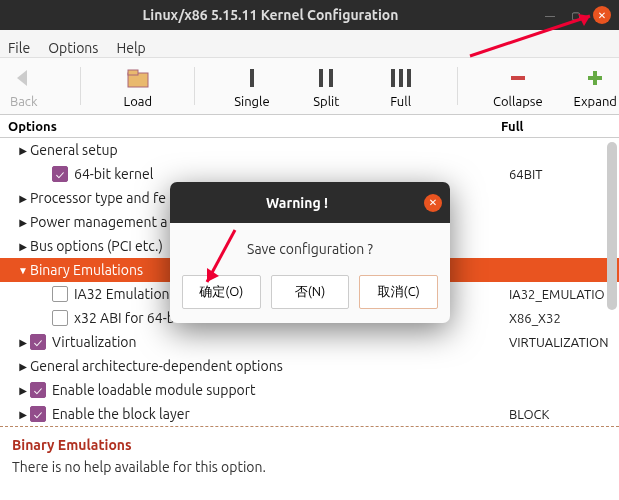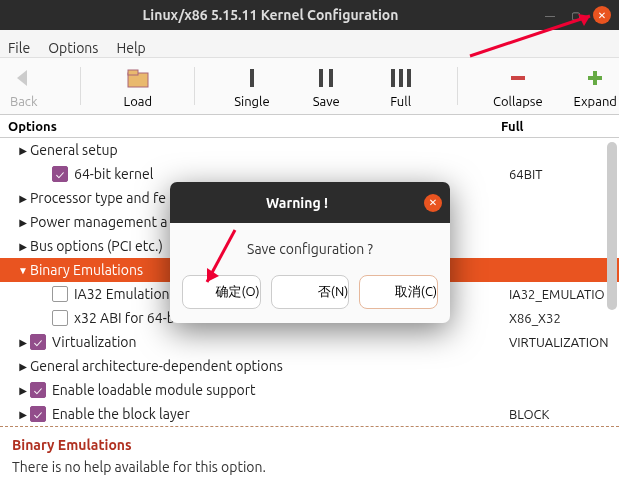--- a/index.html
+++ b/index.html
@@ -39,21 +39,21 @@
 .helpbox { border-top: 1px dashed #b86; background: #fff; padding: 10px 12px; font-size: 14px; height: 86px; }
 .helpbox .ht { color: #b03020; font-weight: bold; margin-bottom: 6px; }
 .helpbox .hb { color: #333; }
 
 .dialog { position: absolute; left: 170px; top: 182px; width: 280px; background: #fafafa; border-radius: 7px; box-shadow: 0 8px 32px rgba(0,0,0,0.5); overflow: hidden; }
 .dlg-tb { background: #2c2c2c; display: flex; align-items: center; height: 41px; color: #fff; }
 .dlg-tb .dt { flex: 1; text-align: center; font-weight: bold; font-size: 14px; }
 .dlg-tb .dc { width: 18px; height: 18px; border-radius: 50%; background: #e95420; color: #fff; margin-right: 8px; display: flex; align-items: center; justify-content: center; font-size: 10px; }
 .dlg-body { padding: 18px; text-align: center; font-size: 14px; color: #333; }
 .dlg-btns { display: flex; gap: 10px; padding: 0 12px 14px; }
-.dlg-btns button { flex: 1; padding: 7px 0; font-size: 13px; border: 1px solid #ccc; background: #fff; border-radius: 8px; cursor: pointer; text-align: right; }
+.dlg-btns button { flex: 1; padding: 7px 0; font-size: 13px; border: 1px solid #ccc; background: #fff; border-radius: 2px; cursor: pointer; }
 .dlg-btns button.last { border-color: #e6b89c; }
 
 .arrow-red1 { position: absolute; pointer-events: none; }
 </style>
 </head>
 <body>
 
 <div class="titlebar">
   <span class="titlebar-title">Linux/x86 5.15.11 Kernel Configuration</span>
   <span class="win-btn win-min">—</span>
@@ -95,21 +95,21 @@
       </div>
     <span>Single</span>
   </div>
   <div class="tool">
     <div class="ticon">
         <svg width="22" height="22">
           <rect x="4" y="2" width="4" height="18" fill="#444"></rect>
           <rect x="14" y="2" width="4" height="18" fill="#444"></rect>
         </svg>
       </div>
-    <span>Save</span>
+    <span>Split</span>
   </div>
   <div class="tool">
     <div class="ticon">
         <svg width="24" height="22">
           <rect x="2" y="2" width="4" height="18" fill="#444"></rect>
           <rect x="10" y="2" width="4" height="18" fill="#444"></rect>
           <rect x="18" y="2" width="4" height="18" fill="#444"></rect>
         </svg>
       </div>
     <span>Full</span>

